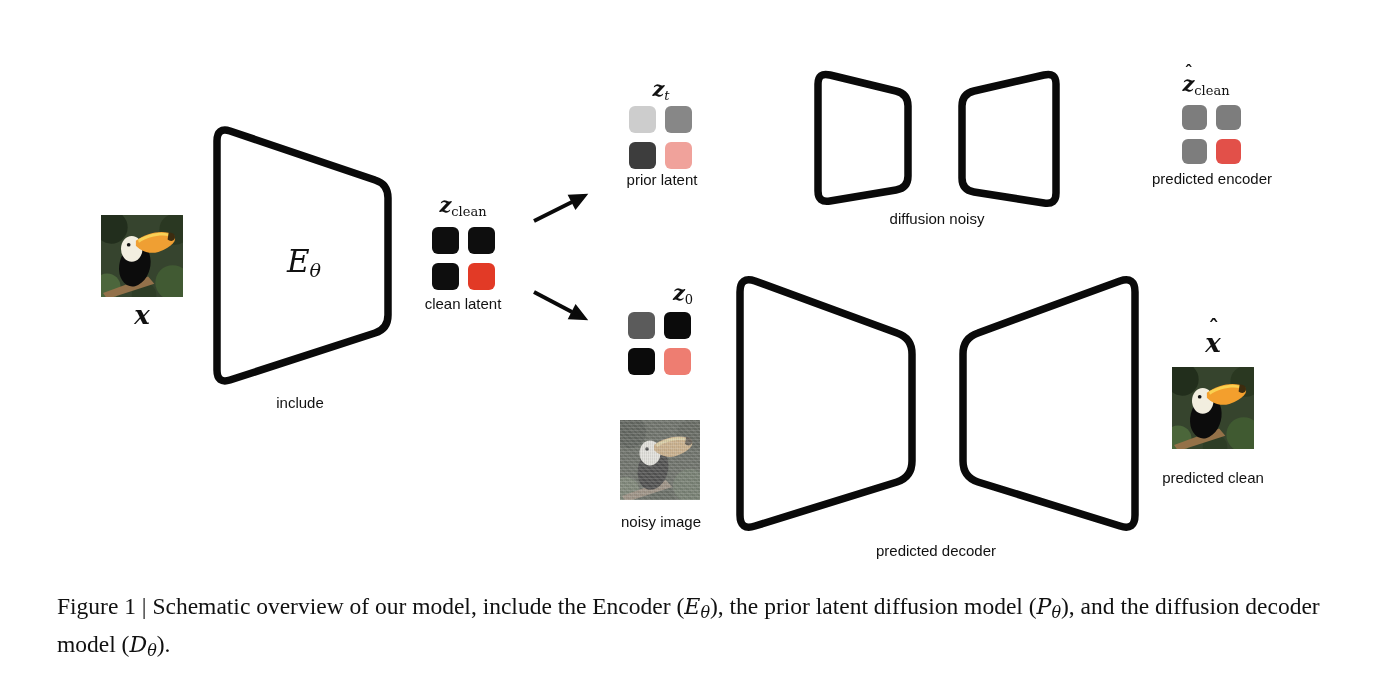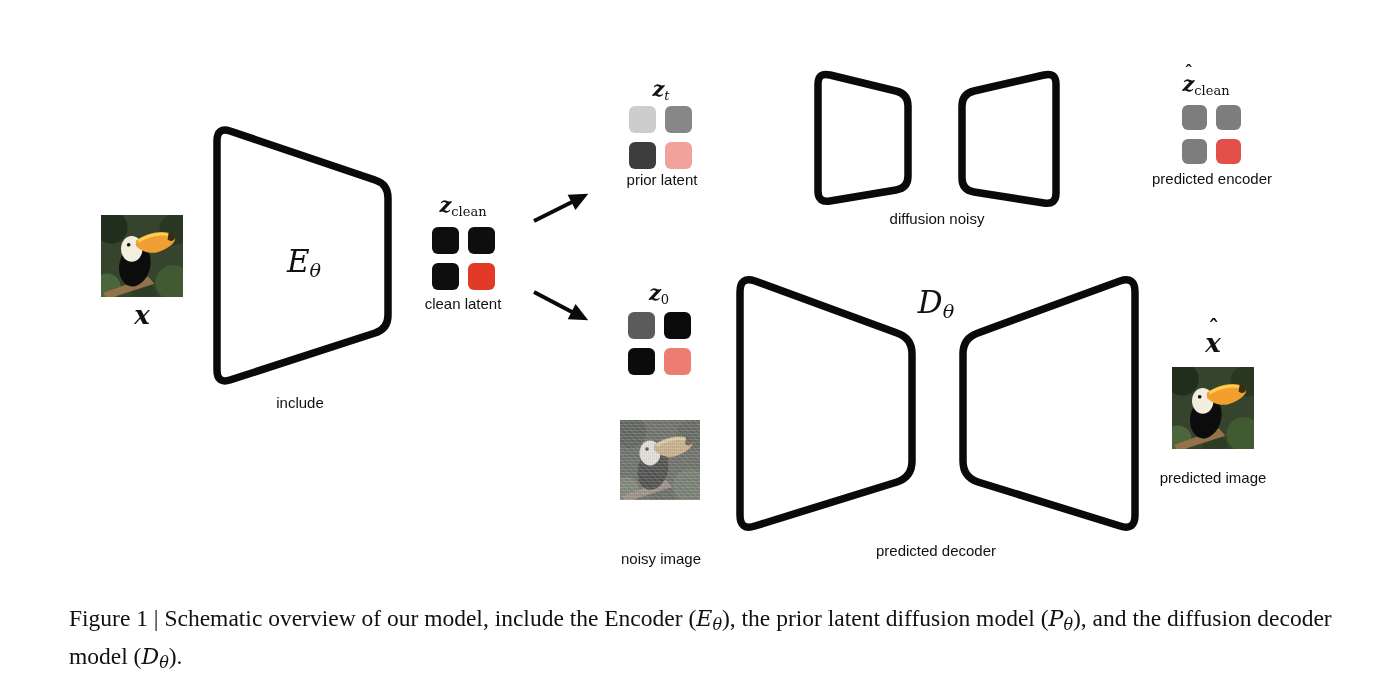--- a/index.html
+++ b/index.html
@@ -35,21 +35,21 @@
   .imgbox svg{display:block;}
   .imgbox.noisy svg{filter:saturate(0.5) contrast(0.55) brightness(1.2) blur(0.4px);}
   .imgbox.predicted svg{filter:blur(0.7px) saturate(1.05);}
   .noise-overlay{position:absolute;inset:0;pointer-events:none;opacity:0.5;
      background:
        repeating-linear-gradient(0deg, rgba(255,255,255,0.28) 0 1px, rgba(0,0,0,0) 1px 3px),
        repeating-linear-gradient(90deg, rgba(90,90,90,0.25) 0 1px, rgba(0,0,0,0) 1px 2px),
        repeating-linear-gradient(45deg, rgba(220,220,210,0.22) 0 2px, rgba(0,0,0,0) 2px 4px);}
 
   
-  .caption{position:absolute;left:57px;top:588px;width:1270px;margin:12px;
+  .caption{position:absolute;left:57px;top:588px;width:1270px;margin:0;
            font-family:"Liberation Serif","DejaVu Serif",serif;font-size:23.5px;
            line-height:1.6;color:#111;}
   .cap-math{font-style:italic;font-family:"DejaVu Serif",serif;font-size:0.94em;}
   .cap-sub{font-size:0.68em;font-style:italic;vertical-align:-0.25em;
            font-family:"DejaVu Serif",serif;}
 </style>
 </head>
 <body>
 
 <div class="page">
@@ -125,21 +125,21 @@
       <span class="hatwrap"><span class="mhat">ˆ</span><span class="mbase mbold">z</span></span><span class="msub">clean</span>
     </div>
     <div class="grid small" style="left:1182px;top:105px;">
       <div class="cell" style="background-color: rgb(125, 125, 125);"></div>
       <div class="cell" style="background-color: rgb(125, 125, 125);"></div>
       <div class="cell" style="background-color: rgb(125, 125, 125);"></div>
       <div class="cell" style="background-color: rgb(226, 80, 73);"></div>
     </div>
     <div class="blab" style="left:1146px;top:171px;width:132px;">predicted encoder</div>
 
-    <div class="math m-mid" style="left:609px;top:280px;width:100px;text-align:center;">
+    <div class="math m-mid" style="left:633px;top:280px;width:100px;text-align:center;">
       <span class="mbase mbold">z</span><span class="msub">0</span>
     </div>
     <div class="grid" style="left:628px;top:312px;">
       <div class="cell" style="background-color: rgb(91, 91, 91);"></div>
       <div class="cell" style="background-color: rgb(11, 11, 11);"></div>
       <div class="cell" style="background-color: rgb(11, 11, 11);"></div>
       <div class="cell" style="background-color: rgb(238, 125, 113);"></div>
     </div>
 
     <div class="imgbox noisy" style="left:620px;top:420px;width:80px;height:80px;">
@@ -153,25 +153,22 @@
         <path d="M2 76 L46 60 L52 67 L6 82 Z" fill="#93714a"></path>
         <ellipse cx="33" cy="49" rx="15" ry="21" fill="#0c0c0c" transform="rotate(14 33 49)"></ellipse>
         <ellipse cx="30" cy="33" rx="10.5" ry="12.5" fill="#f2eee0"></ellipse>
         <path d="M34 25 C46 16 64 14 71 20 C75 24 70 31 56 36 C46 39 38 34 34 30 Z" fill="#ef9f33"></path>
         <path d="M36 24 C48 17 63 15 70 20 L71 22 C62 18 48 20 37 27 Z" fill="#f8d156"></path>
         <path d="M66 17 C70 17 73 19 72 23 C71 26 67 26 65 24 Z" fill="#3c2c10"></path>
         <circle cx="27" cy="29" r="1.8" fill="#111111"></circle>
       </svg>
       <div class="noise-overlay"></div>
     </div>
-    <div class="blab" style="left:600px;top:514px;width:122px;margin-top:37px;">noisy image</div>
+    <div class="blab" style="left:600px;top:514px;width:122px;">noisy image</div>
 
-    <div class="math m-big" style="left:886px;top:284px;width:100px;">
-      <span class="mbase">D</span><span class="msub it">θ</span>
-    </div>
     <div class="blab" style="left:855px;top:543px;width:162px;">predicted decoder</div>
 
     <div class="math m-x" style="left:1172px;top:328px;width:82px;">
       <span class="hatwrap"><span class="mhat">ˆ</span><span class="mbase mbold">x</span></span>
     </div>
     <div class="imgbox predicted" style="left:1172px;top:367px;width:82px;height:82px;">
       <svg width="82" height="82" viewBox="0 0 80 80">
         <rect width="80" height="80" fill="#36442e"></rect>
         <circle cx="10" cy="12" r="16" fill="#222e1d"></circle>
         <circle cx="72" cy="14" r="15" fill="#2a3822"></circle>
@@ -180,18 +177,18 @@
         <circle cx="42" cy="78" r="12" fill="#2e3d26"></circle>
         <path d="M2 76 L46 60 L52 67 L6 82 Z" fill="#93714a"></path>
         <ellipse cx="33" cy="49" rx="15" ry="21" fill="#0c0c0c" transform="rotate(14 33 49)"></ellipse>
         <ellipse cx="30" cy="33" rx="10.5" ry="12.5" fill="#f2eee0"></ellipse>
         <path d="M34 25 C46 16 64 14 71 20 C75 24 70 31 56 36 C46 39 38 34 34 30 Z" fill="#ef9f33"></path>
         <path d="M36 24 C48 17 63 15 70 20 L71 22 C62 18 48 20 37 27 Z" fill="#f8d156"></path>
         <path d="M66 17 C70 17 73 19 72 23 C71 26 67 26 65 24 Z" fill="#3c2c10"></path>
         <circle cx="27" cy="29" r="1.8" fill="#111111"></circle>
       </svg>
     </div>
-    <div class="blab" style="left:1142px;top:470px;width:142px;">predicted image</div>
+    <div class="blab" style="left:1142px;top:470px;width:142px;">predicted clean</div>
 
   </div>
 
   <p class="caption"><span>Figure 1 | Schematic overview of our model, include the Encoder (</span><span class="cap-math">E</span><span class="cap-sub">θ</span><span>), the prior latent diffusion model (</span><span class="cap-math">P</span><span class="cap-sub">θ</span><span>), and the diffusion decoder model (</span><span class="cap-math">D</span><span class="cap-sub">θ</span><span>).</span></p>
 </div>
 
 </body></html>

